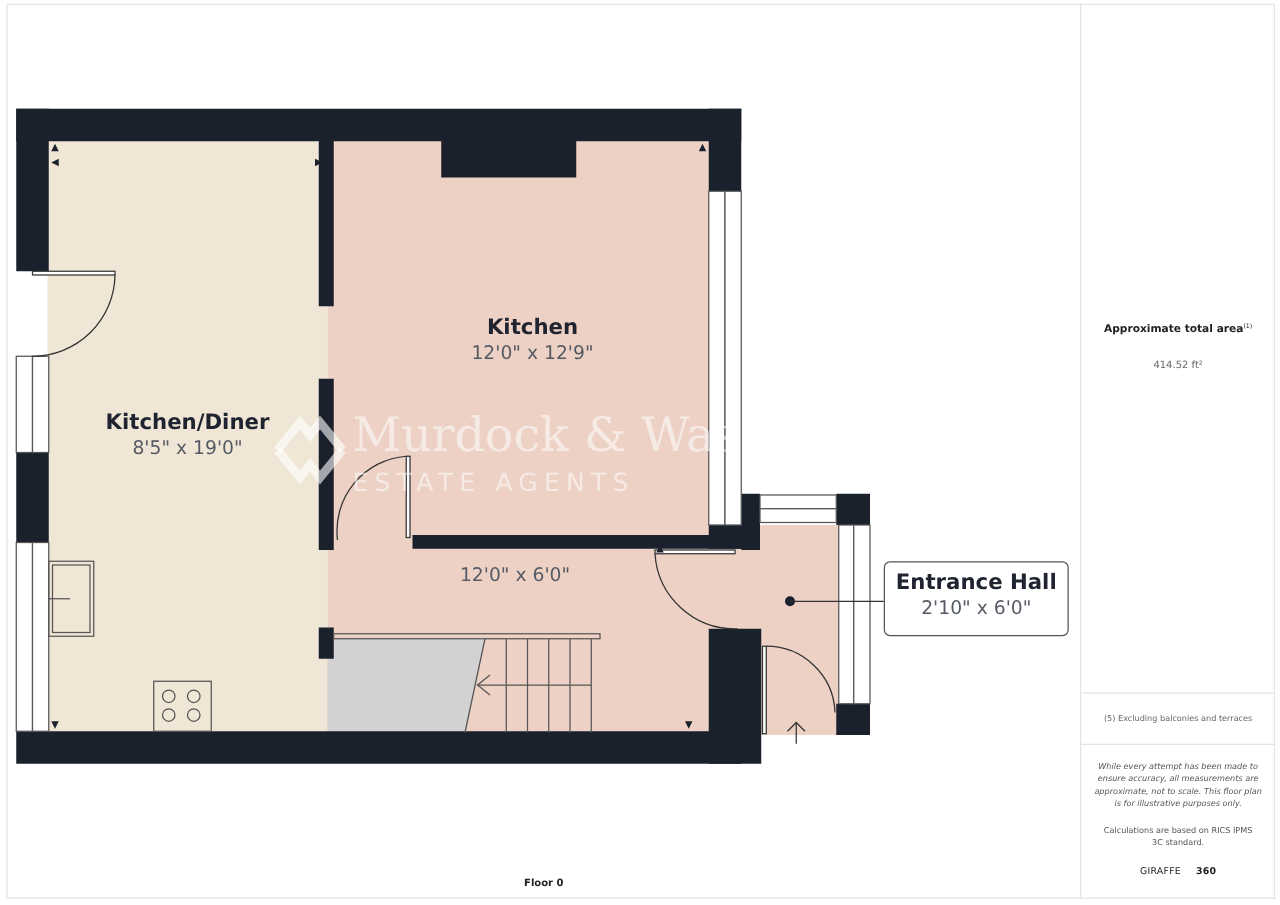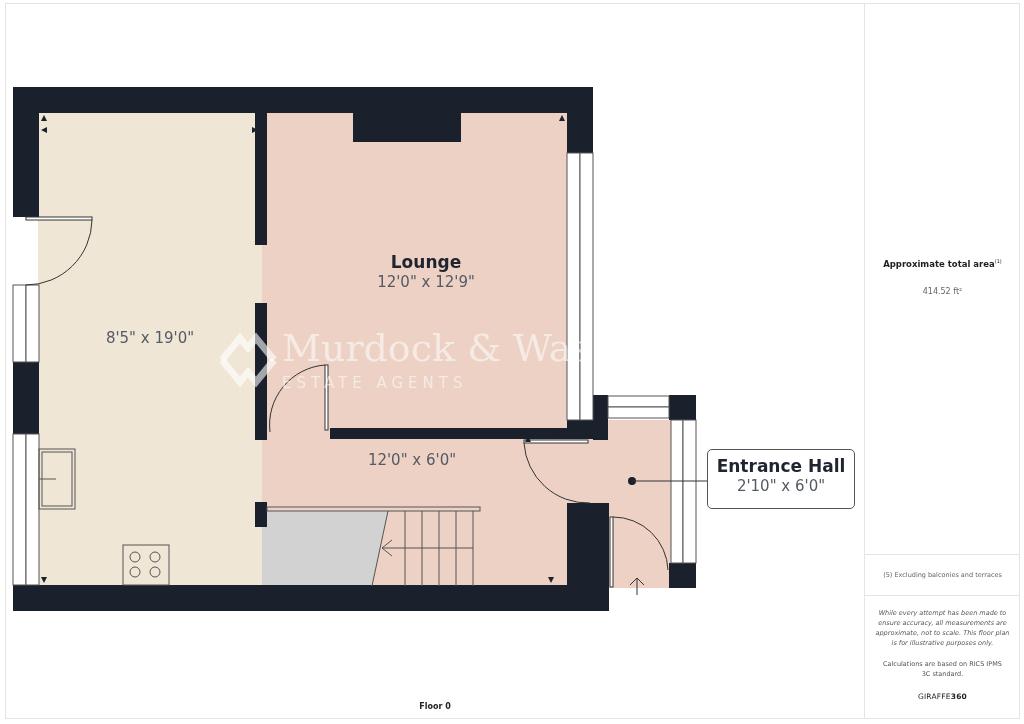--- a/index.html
+++ b/index.html
@@ -8,31 +8,31 @@
   .sidebar { position:absolute; left:864px; top:3px; width:156px; height:716px; border-left:1px solid #e4e4e4; box-sizing:border-box; }
   .side-sec { position:absolute; left:0; width:155px; text-align:center; color:#555; }
   .area-title { top:255px; font-size:8.5px; font-weight:bold; color:#222; }
   .area-title sup { font-size:5px; font-weight:normal; }
   .area-value { top:284px; font-size:8px; color:#666; }
   .note-box { top:551px; height:40px; border-top:1px solid #e4e4e4; border-bottom:1px solid #e4e4e4; }
   .note-text { position:absolute; top:16px; left:0; width:155px; font-size:6.5px; color:#666; }
   .disclaimer { top:605px; font-size:6.5px; line-height:10px; padding:0 8px; box-sizing:border-box; color:#555;font-style:italic; }
   .calc { top:656px; font-size:6.5px; line-height:10px; padding:0 14px; box-sizing:border-box; color:#555; }
   .brand { top:689px; font-size:7.5px; color:#222; letter-spacing:0.2px; }
-  .brand b { font-weight:bold; }
+  .brand b { font-weight:bold;padding-left:12px; }
   .floor-label { position:absolute; left:380px; top:702px; width:110px; text-align:center; font-size:8px; font-weight:bold; color:#222; }
   .plan { position:absolute; left:0; top:0; }
   .room-label { position:absolute; text-align:center; white-space:nowrap; }
   .room-name { font-size:17px; font-weight:bold; color:#1f2430; line-height:20px; }
   .room-dim { font-size:15px; color:#555a64; line-height:20px; }
   .callout { position:absolute; left:707px; top:449px; width:148px; height:60px; border:1px solid #555; border-radius:5px; background:#fff; box-sizing:border-box; text-align:center; }
   .callout .room-name { margin-top:6px;text-align:center; }
   .watermark { position:absolute; left:218px; top:330px;text-align:right; }
   .wm-name { position:absolute; left:64px; top:-4px; font-family:"DejaVu Serif", serif; font-size:38px; color:rgba(255,255,255,0.55); white-space:nowrap; }
-  .wm-sub { position:absolute; left:64px; top:44px; font-size:15px; letter-spacing:5px; color:rgba(255,255,255,0.55); white-space:nowrap; }
+  .wm-sub { position:absolute; left:64px; top:44px; font-size:20px; letter-spacing:5px; color:rgba(255,255,255,0.55); white-space:nowrap; }
 </style>
 </head>
 <body>
 
 <div class="frame"></div>
 
 <svg class="plan" width="864" height="724" viewBox="0 0 864 724" xmlns="http://www.w3.org/2000/svg">
 
   <rect x="38" y="112" width="224" height="474" fill="#efe6d6"></rect>
   <rect x="262" y="112" width="306" height="316" fill="#ecd1c4"></rect>
@@ -130,24 +130,25 @@
     <g fill="none" stroke="rgba(255,255,255,0.6)" stroke-width="7">
       <polyline points="4,30 22,8 30,18 38,8 56,30"></polyline>
       <polyline points="4,30 22,52 30,42 38,52 56,30"></polyline>
     </g>
   </svg>
   <div class="wm-name">Murdock &amp; Was</div>
   <div class="wm-sub">ESTATE AGENTS</div>
 </div>
 
 <div class="room-label" style="left:60px; top:328px; width:180px;">
+  <div class="room-name">Kitchen/Diner</div>
   <div class="room-dim">8'5" x 19'0"</div>
 </div>
 <div class="room-label" style="left:336px; top:252px; width:180px;">
-  <div class="room-name">Lounge</div>
+  <div class="room-name">Kitchen</div>
   <div class="room-dim">12'0" x 12'9"</div>
 </div>
 <div class="room-label" style="left:322px; top:450px; width:180px;">
   <div class="room-dim">12'0" x 6'0"</div>
 </div>
 <div class="callout">
   <div class="room-name">Entrance Hall</div>
   <div class="room-dim">2'10" x 6'0"</div>
 </div>
 

